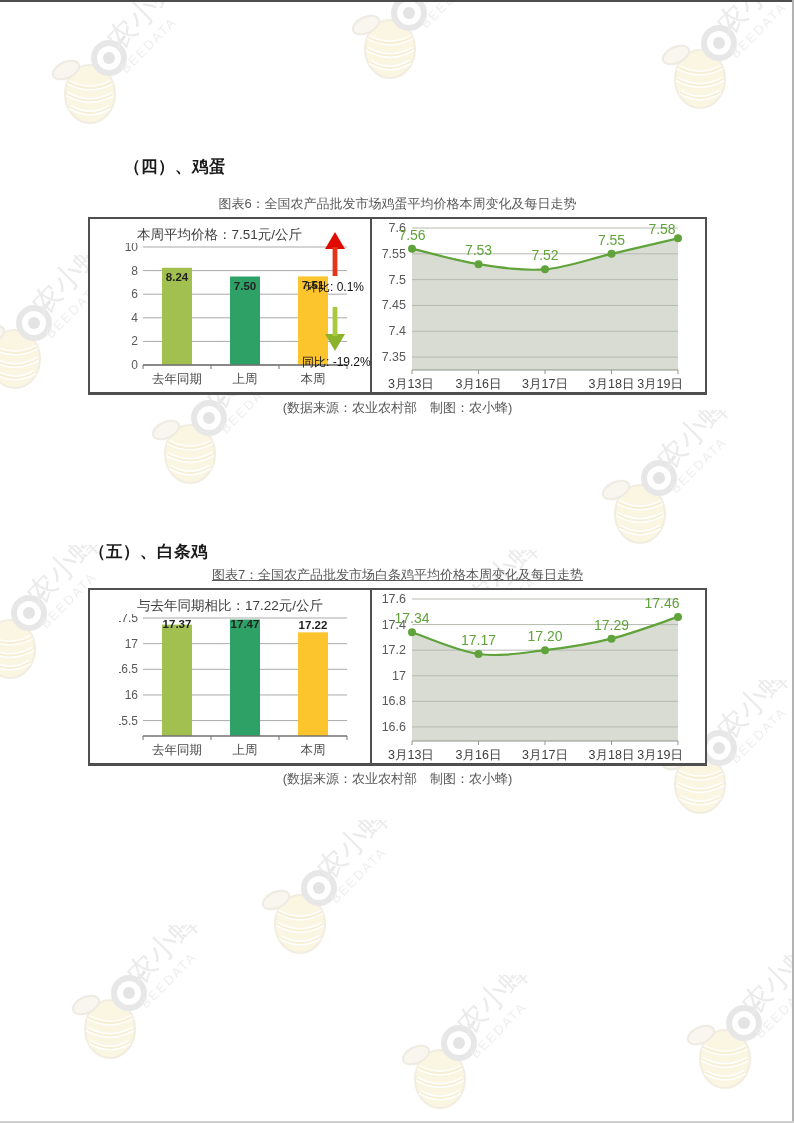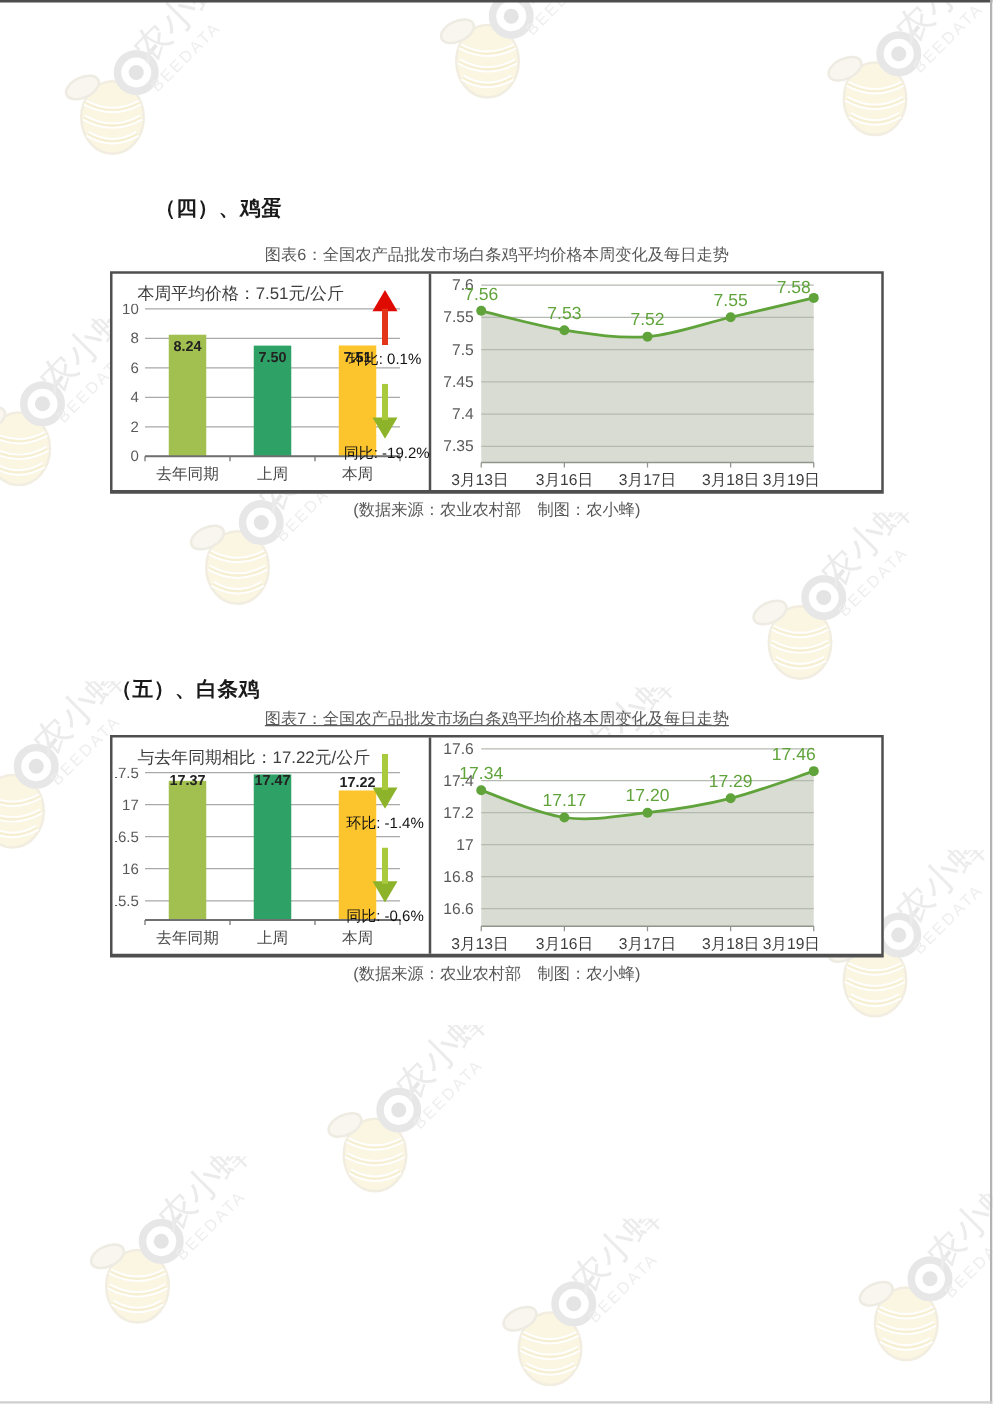--- a/index.html
+++ b/index.html
@@ -19,21 +19,21 @@
 
   .sec-heading{position:absolute;left:89px;font-size:16.5px;font-weight:bold;letter-spacing:.5px;}
   .fig-title{position:absolute;left:88px;width:619px;text-align:center;font-size:13px;color:#595959;}
   .fig-caption{position:absolute;left:63px;width:669px;text-align:center;font-size:13px;color:#595959;}
 
   .fig-box{
     position:absolute;left:88px;width:619px;height:178px;box-sizing:border-box;
     border:2px solid #4f4f4f;border-bottom-width:3px;background:#ffffff;
     display:flex;
   }
-  .panel-left{position:relative;width:253px;flex:none;}
+  .panel-left{position:relative;width:253px;flex:none;margin-left:27px;}
   .panel-divider{width:2px;flex:none;background:#4f4f4f;}
   .panel-right{position:relative;flex:1;}
   .panel-title{position:absolute;left:20px;top:7px;font-size:13.5px;color:#3d3d3d;white-space:nowrap;}
   .bar-holder{position:absolute;left:2px;top:24px;}
   .line-holder{position:absolute;left:0;top:1px;}
   .ind-col{position:absolute;right:2px;top:2px;width:66px;text-align:center;}
   .ind-arrow{display:block;margin:11px auto 3px auto;}
   .ind-text{font-size:12px;font-weight:normal;color:#111;white-space:nowrap;}
 
   .para{
@@ -256,21 +256,21 @@
         <line x1="88" y1="55" x2="95" y2="46" stroke="#d4d4d4" stroke-width="3"></line>
         <text x="88" y="62" font-size="30" fill="#dcdcdc" transform="rotate(-45 88 62)">农小蜂</text>
         <text x="96" y="84" font-size="13" fill="#e0e0e0" letter-spacing="2" transform="rotate(-45 96 84)">BEEDATA</text>
       </g>
     </svg>
   </div>
 
 <div class="content">
 
   <div class="sec-heading" style="top:156px;margin-left:35px;">（四）、鸡蛋</div>
-  <div class="fig-title" style="top:195px;">图表6：全国农产品批发市场白条鸡平均价格本周变化及每日走势</div>
+  <div class="fig-title" style="top:195px;">图表6：全国农产品批发市场鸡蛋平均价格本周变化及每日走势</div>
 
   <div class="fig-box" style="top:217px;">
     <div class="panel-left">
       <div class="panel-title">本周平均价格：7.51元/公斤</div>
       <div class="bar-holder"><svg viewBox="0 0 234 150" width="234" height="150">
             <g>
               <line x1="24" x2="228" y1="4" y2="4" stroke="#a9a9a9" stroke-width="1"></line>
               <text x="19" y="8" text-anchor="end" font-size="12" fill="#595959">10</text>
               <line x1="24" x2="228" y1="27.599999999999994" y2="27.599999999999994" stroke="#a9a9a9" stroke-width="1"></line>
               <text x="19" y="31.599999999999994" text-anchor="end" font-size="12" fill="#595959">8</text>
@@ -399,32 +399,20 @@
               <text x="194" y="140" text-anchor="middle" font-size="12.5" fill="#4a4a4a">本周</text>
             </g>
             <g>
               <line x1="24" x2="228" y1="122" y2="122" stroke="#707070" stroke-width="1.5"></line>
               <line x1="24" x2="24" y1="122" y2="126" stroke="#707070" stroke-width="1"></line>
               <line x1="92" x2="92" y1="122" y2="126" stroke="#707070" stroke-width="1"></line>
               <line x1="160" x2="160" y1="122" y2="126" stroke="#707070" stroke-width="1"></line>
               <line x1="228" x2="228" y1="122" y2="126" stroke="#707070" stroke-width="1"></line>
             </g>
           </svg></div>
-      <div class="ind-col">
-          <svg viewBox="0 0 22 44" width="22" height="44" class="ind-arrow">
-            <polygon points="11,44 1,27 21,27" fill="#8cb32a"></polygon>
-            <rect x="8.6" y="0" width="4.8" height="29" fill="#aaca3e"></rect>
-          </svg>
-          <div class="ind-text"><span>环比:</span> <span>-1.4%</span></div>
-          <svg viewBox="0 0 22 44" width="22" height="44" class="ind-arrow">
-            <polygon points="11,44 1,27 21,27" fill="#8cb32a"></polygon>
-            <rect x="8.6" y="0" width="4.8" height="29" fill="#aaca3e"></rect>
-          </svg>
-          <div class="ind-text"><span>同比:</span> <span>-0.6%</span></div>
-        </div>
     </div>
     <div class="panel-divider"></div>
     <div class="panel-right">
       <div class="line-holder"><svg viewBox="0 0 315 172" width="315" height="172">
             <path d="M40,41.26126126126138C51.083333333333336,44.885885885885955 84.33333333333333,60.02402402402383 106.5,63.00900900900882C128.66666666666666,65.99399399399381 150.83333333333334,61.729729729729804 173,59.17117117117131C195.16666666666666,56.612612612612814 217.33333333333334,53.2012012012014 239.5,47.657657657657836C261.6666666666667,42.11411411411427 294.9166666666667,29.53453453453458 306,25.909909909909928L306,150 L40,150 Z" fill="#d9dcd2" stroke="none"></path>
             <g>
               <line x1="40" x2="306" y1="8" y2="8" stroke="#b5bab0" stroke-width="1"></line>
               <text x="34" y="12" text-anchor="end" font-size="12.5" fill="#595959">17.6</text>
               <line x1="40" x2="306" y1="33.585585585585875" y2="33.585585585585875" stroke="#b5bab0" stroke-width="1"></line>
               <text x="34" y="37.585585585585875" text-anchor="end" font-size="12.5" fill="#595959">17.4</text>

